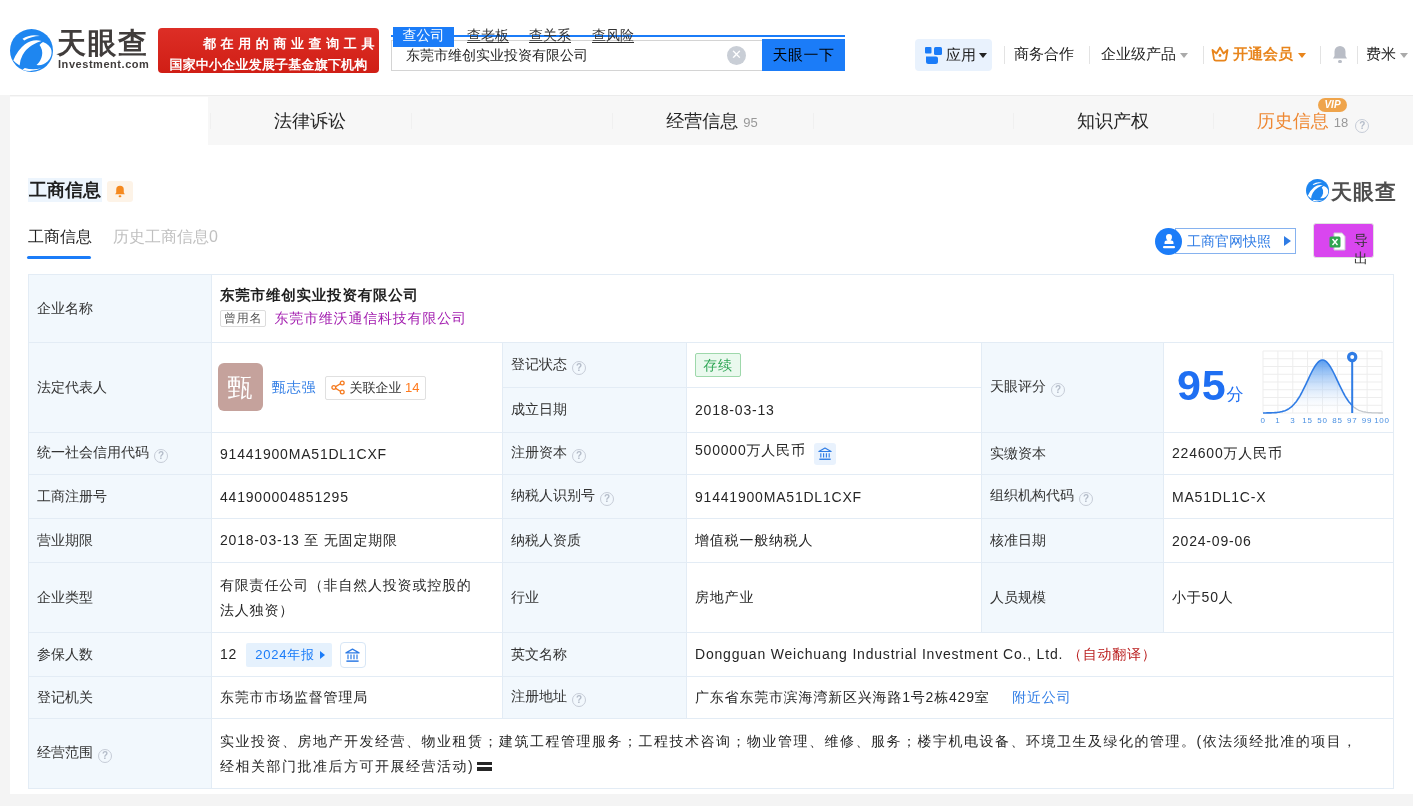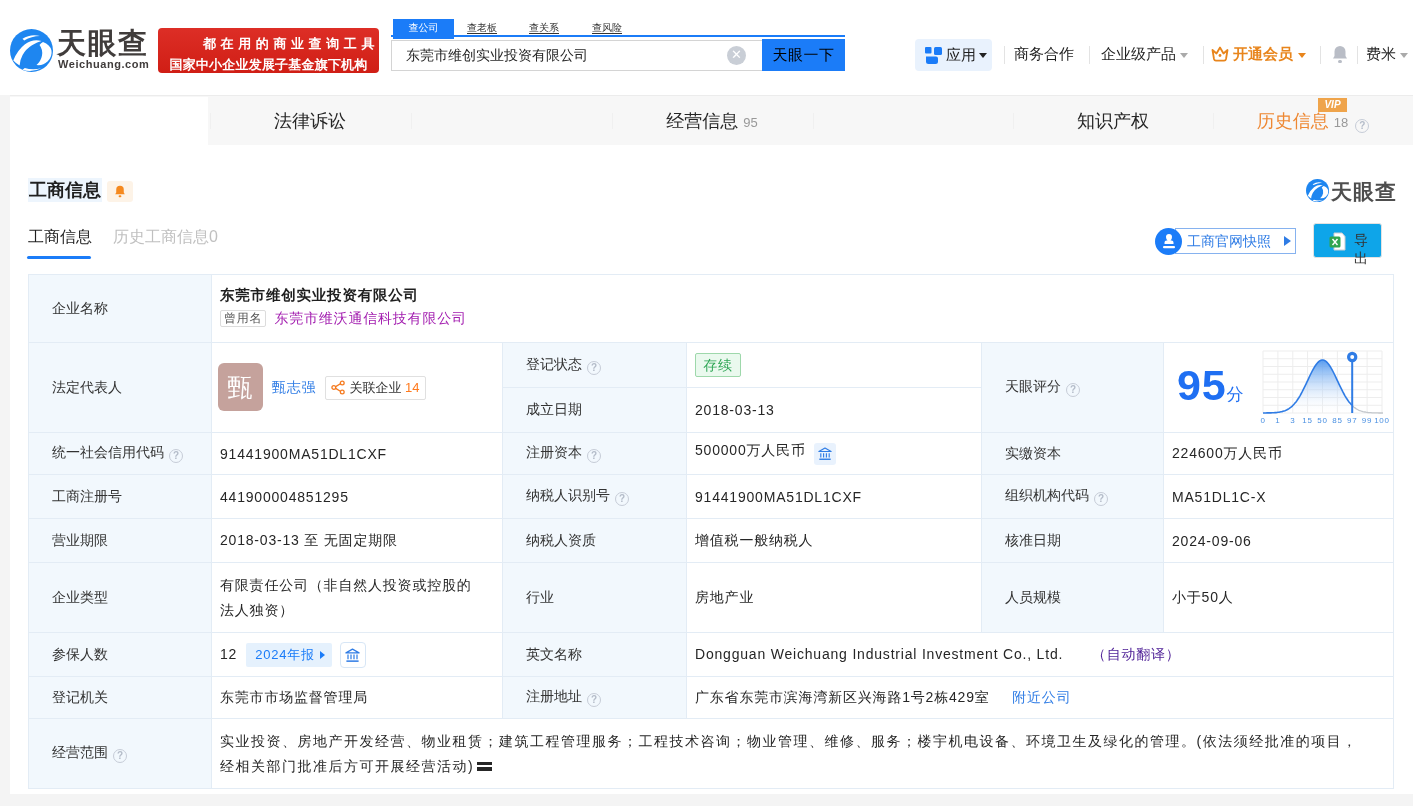--- a/index.html
+++ b/index.html
@@ -12,21 +12,21 @@
 
 #logo-circle { position:absolute; left:10px; top:29px; }
 #logo-tyc { position:absolute; left:57px; top:29px; font-size:29px; line-height:28px; font-weight:bold; color:#403c3b; letter-spacing:1.5px; }
 #logo-sub { position:absolute; left:58px; top:59px; font-size:11px; line-height:10px; font-weight:bold; color:#403c3b; letter-spacing:0.55px; }
 #redbox { position:absolute; left:158px; top:28px; width:221px; height:45px; border-radius:4px;
   background:linear-gradient(180deg,#dd2e26,#d01e15); color:#fff; text-align:center; }
 #redbox .l1 { font-size:13px; font-weight:bold; letter-spacing:4.6px; margin-top:7px; margin-left:4px;text-align:right; }
 #redbox .l2 { font-size:13px; font-weight:bold; letter-spacing:0.2px; margin-top:3px; }
 
 #stabs { position:absolute; left:391px; top:19px; width:454px; height:18px; border-bottom:2px solid #1b7cf8; }
-.stab { position:absolute; top:0; height:20px; line-height:18px; font-size:10px; color:#333; z-index:2; }
+.stab { position:absolute; top:8px; height:20px; line-height:18px; font-size:14px; color:#333; z-index:2;font-family:Liberation Mono, monospace; }
 #stab1 { left:2px; width:61px; background:#1b7cf8; color:#fff; text-align:center; }
 #stab2 { left:76px; } #stab3 { left:138px; } #stab4 { left:201px; }
 #sinput { position:absolute; left:391px; top:40px; width:371px; height:31px; background:#fff;
   border:1px solid #d4d4d4; border-right:none; font-size:14px; color:#242424; line-height:29px; padding-left:14px; }
 #sclear { position:absolute; left:727px; top:46px; width:19px; height:19px; border-radius:50%; background:#c9ced6;
   color:#fff; font-size:13px; line-height:18px; text-align:center; }
 #sbtn { position:absolute; left:762px; top:39px; width:83px; height:32px; background:#1b7cf8; color:#000000;
   font-size:15px; text-align:center; line-height:32px; letter-spacing:0.5px; }
 
 #appbtn { position:absolute; left:915px; top:39px; width:77px; height:32px; background:#e9f2fd; border-radius:4px; }
@@ -42,31 +42,31 @@
 
 #h1 { position:absolute; left:18px; top:33px; font-size:18px; font-weight:bold; color:#1f1f1f; background:#edf5fd; padding:0 1px; }
 #bellbox { position:absolute; left:97px; top:36px; width:26px; height:21px; background:#fdf3e7; border-radius:3px; text-align:center; }
 #minilogo-t { position:absolute; left:1321px; top:33px; font-size:21px; font-weight:bold; color:#4e4e4e; letter-spacing:1px; }
 #subtab1 { position:absolute; left:18px; top:82px; font-size:16px; color:#1f1f1f; font-weight:500; }
 #subtab1u { position:absolute; left:17px; top:111px; width:64px; height:3px; background:#1b7cf8; border-radius:2px; }
 #subtab2 { position:absolute; left:103px; top:82px; font-size:16px; color:#c0c0c0; }
 #snapbtn { position:absolute; left:1165px; top:83px; width:121px; height:26px; border:1px solid #86b2ef; }
 #snapbtn .t { position:absolute; left:11px; top:4px; font-size:14px; color:#2f7ce5; }
 #snapcirc { position:absolute; left:-21px; top:-1px; width:27px; height:27px; border-radius:50%; background:#1b7cf8; z-index:2; }
-#exportbtn { position:absolute; left:1303px; top:78px; width:69px; height:35px; border:1px solid #e2e2e2; border-radius:3px; background:#0ea5e9; }
+#exportbtn { position:absolute; left:1303px; top:78px; width:61px; height:35px; border:1px solid #e2e2e2; border-radius:3px; background:#d946ef; }
 #exportbtn .t { position:absolute; left:40px; top:8px; font-size:14px; color:#333; }
 
 #tbl { position:absolute; left:18px; top:129px; border-collapse:collapse; table-layout:fixed; }
 #tbl td { border:1px solid #e3ecf5; font-size:14px; color:#262626; vertical-align:middle; padding:0 0 0 8px; letter-spacing:0.8px; }
-#tbl td.lb { background:#f2f8fd; color:#333; padding-left:23px; letter-spacing:0; }
+#tbl td.lb { background:#f2f8fd; color:#333; padding-left:8px; letter-spacing:0; }
 .qm { display:inline-block; width:14px; height:14px; border:1px solid #c6ccd7; border-radius:50%; color:#b4bcc9;
   font-size:10px; line-height:12px; text-align:center; margin-left:5px; vertical-align:-2px; font-weight:bold; }
 .tag-green { display:inline-block; width:46px; height:24px; background:#eaf9ee; border:1px solid #9ed8ab;
   border-radius:2px; color:#2fa656; font-size:14px; text-align:center; line-height:22px; }
-.gray { color:#4c1d95;margin-left:24px; }
+.gray { color:#b91c1c; }
 a.blue { color:#2f7ce5; text-decoration:none; }
 .oldname { display:inline-block; border:1px solid #dcdcdc; border-radius:2px; color:#555; font-size:12px;
   height:17px; line-height:15px; padding:0 3px; vertical-align:1px; }
 .avatar { width:45px; height:48px; background:#c5a29c; border-radius:6px; color:#fff; font-size:25px;
   text-align:center; line-height:48px; flex:none; }
 .reltag { display:inline-block; border:1px solid #e0e0e0; border-radius:2px; height:24px; line-height:22px;
   font-size:13px; color:#333; padding:0 5px 0 5px; margin-left:9px; white-space:nowrap; letter-spacing:0; }
 .yeartag { display:inline-block; background:#e5f1fd; border-radius:2px; height:24px; line-height:24px;
   font-size:13px; color:#1b7cf8; padding:0 7px 0 9px; margin-left:9px; vertical-align:middle; }
 .ycaret { display:inline-block; width:0; height:0; border-left:5px solid #1b7cf8; border-top:4px solid transparent;
@@ -83,21 +83,21 @@
 <body>
 <div id="header">
   <svg id="logo-circle" width="43" height="43" viewBox="0 0 43 43">
     <circle cx="21.5" cy="21.5" r="21.5" fill="#1e86f0"></circle>
     <path d="M12.5,9.8 Q20.5,4.6 30,7 Q21.5,7.2 14.2,11.4 Z" fill="#fff"></path>
     <path d="M3.3,31.5 Q7.5,21 15,15.3 Q23,9.5 31.5,12 Q27.5,13 22,16.2 Q15.8,20 12.6,26 Q9.8,31.2 9.6,36.6 Q5.6,34 3.3,31.5 Z" fill="#fff"></path>
     <path d="M33,13 Q40,15.5 41.5,21.5 Q42.5,27.5 37.5,32.5 Q33,36.8 26.5,36 Q31,32 32,26.5 Q33,20.5 29.5,16 Q31,14 33,13 Z" fill="#fff"></path>
     <path d="M12.5,40.8 Q21.5,43.8 31.5,39.3 Q22,41.2 14.8,38.9 Z" fill="#fff"></path>
   </svg>
   <div id="logo-tyc">天眼查</div>
-  <div id="logo-sub">Weichuang.com</div>
+  <div id="logo-sub">Investment.com</div>
   <div id="redbox">
       <div class="l1">都在用的商业查询工具</div>
       <div class="l2">国家中小企业发展子基金旗下机构</div>
     </div>
   <div id="stabs">
     <div class="stab" id="stab1">查公司</div>
     <div class="stab" id="stab2" style="text-decoration:underline;text-underline-offset:2px">查老板</div>
     <div class="stab" id="stab3" style="text-decoration:underline;text-underline-offset:2px">查关系</div>
     <div class="stab" id="stab4" style="text-decoration:underline;text-underline-offset:2px">查风险</div>
   </div>
@@ -140,21 +140,21 @@
   <div class="btab" style="left:200px">法律诉讼</div>
   <div class="btabdiv" style="left:401px"></div>
   <div class="btabdiv" style="left:602px"></div>
   <div class="btab" style="left:602px">经营信息 <span class="cnt">95</span></div>
   <div class="btabdiv" style="left:803px"></div>
   <div class="btabdiv" style="left:1003px"></div>
   <div class="btab" style="left:1003px">知识产权</div>
   <div class="btabdiv" style="left:1203px"></div>
   <div class="btab" style="left:1203px;color:#ee8833">历史信息 <span class="cnt">18</span>
     <span class="qm" style="margin-left:2px">?</span></div>
-  <div style="position:absolute;left:1308px;top:2px;width:29px;height:14px;background:#efa44b;border-radius:0;color:#fff;font-size:10px;font-weight:bold;font-style:italic;text-align:center;line-height:14px;">VIP</div>
+  <div style="position:absolute;left:1308px;top:2px;width:29px;height:14px;background:#efa44b;border-radius:7px;color:#fff;font-size:10px;font-weight:bold;font-style:italic;text-align:center;line-height:14px;">VIP</div>
 </div>
 <div id="card">
   <div id="h1">工商信息</div>
   <div id="bellbox">
     <svg width="12" height="13" viewBox="0 0 16 19" style="margin-top:4px">
       <path d="M8,1 a5.5,5.5 0 0 1 5.5,5.5 v4.5 l1.5,2.5 h-14 l1.5,-2.5 v-4.5 A5.5,5.5 0 0 1 8,1 Z" fill="#f5891f"></path>
       <rect x="6" y="15" width="4" height="3" rx="1.5" fill="#f5891f"></rect>
     </svg>
   </div>
   <svg style="position:absolute;left:1296px;top:34px" width="23" height="23" viewBox="0 0 43 43">

